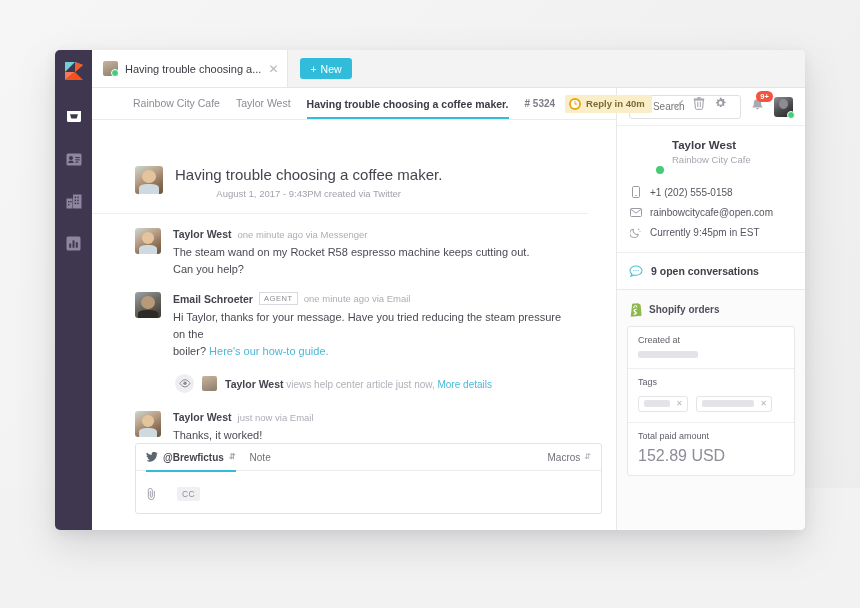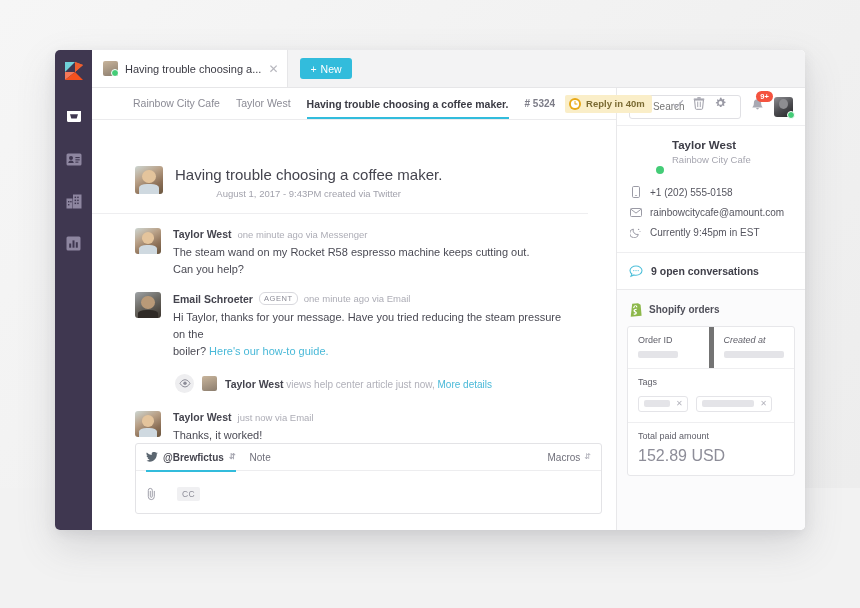--- a/index.html
+++ b/index.html
@@ -216,21 +216,21 @@
   .msg-head {
     display: flex; align-items: center; gap: 6px;
     margin-bottom: 4px; flex-wrap: wrap;
   }
   .msg-author { font-size: 10.5px; font-weight: bold; color: #44444e; }
   .msg-meta { font-size: 9.5px; color: #adadb6; }
   .agent-badge {
     font-size: 7.5px; letter-spacing: .6px;
     color: #8a8a95;
     border: 1px solid #d8d8dd;
-    border-radius: 6px;
+    border-radius: 0;
     padding: 1px 4px;
   }
   .msg-body { font-size: 11px; color: #4a4a54; line-height: 1.55; max-width: 390px;}
   .msg-body a { color: #49b9d8; text-decoration: none; }
 
   .event {
     display: flex; align-items: center; gap: 8px;
     padding: 14px 0 0 83px;
   }
   .eye {
@@ -735,21 +735,21 @@
               </span>
               <span class="detail-text">+1 (202) 555-0158</span>
             </div>
             <div class="detail-row">
               <span class="detail-ico">
                 <svg width="12" height="9" viewBox="0 0 12 9">
                   <rect x="0.5" y="0.5" width="11" height="8" rx="1" fill="none" stroke="#9a9aa5" stroke-width="1"></rect>
                   <path d="M0.8 1.1L6 5.1l5.2-4" fill="none" stroke="#9a9aa5" stroke-width="1"></path>
                 </svg>
               </span>
-              <span class="detail-text">rainbowcitycafe@amount.com</span>
+              <span class="detail-text">rainbowcitycafe@open.com</span>
             </div>
             <div class="detail-row">
               <span class="detail-ico">
                 <svg width="11" height="11" viewBox="0 0 11 11">
                   <path d="M8.3 7.4A4.2 4.2 0 0 1 3.3 2a4.4 4.4 0 1 0 5 5.4z" fill="none" stroke="#9a9aa5" stroke-width="1"></path>
                   <circle cx="8.6" cy="2.4" r="0.7" fill="#9a9aa5"></circle>
                   <circle cx="10" cy="4.5" r="0.5" fill="#9a9aa5"></circle>
                 </svg>
               </span>
               <span class="detail-text">Currently 9:45pm in EST</span>
@@ -771,24 +771,20 @@
               <svg width="13" height="15" viewBox="0 0 13 15">
                 <path d="M3.2 1.8l5.8-.6 2.6 1.5 1 11.1-10.9.9L3.2 1.8z" fill="#8db84b"></path>
                 <path d="M6.5 3.2c-1.5 0-2.3 1.5-2.4 3 .5-.1.9-.2 1.3-.2.1-1 .5-1.9 1.1-1.9.6 0 .6.7.5 1.2.5 0 .9.1 1.3.2.1-1.1-.2-2.3-1.8-2.3z" fill="#ffffff"></path>
                 <path d="M6.4 6.9c-1.2 0-1.9.8-1.9 1.8 0 1.6 2 1.5 2 2.4 0 .3-.2.5-.6.5-.5 0-1-.3-1-.3l-.3 1.1s.5.3 1.3.3c1.2 0 2-.7 2-1.9 0-1.6-2-1.6-2-2.4 0-.3.2-.5.6-.5.5 0 .9.2.9.2l.4-1.1s-.4-.2-1.4-.1z" fill="#ffffff"></path>
               </svg>
               <span class="app-title">Shopify orders</span>
             </div>
 
             <div class="app-card">
               <div class="grid-row">
-                <div class="app-col">
-                  <div class="app-label">Order ID</div>
-                  <div class="skel" style="width:40px"></div>
-                </div>
                 <div class="app-col">
                   <div class="app-label">Created at</div>
                   <div class="skel" style="width:60px"></div>
                 </div>
               </div>
 
               <div class="app-sect">
                 <div class="app-label">Tags</div>
                 <span class="tag-chip">
                   <span class="skel" style="width:26px;display:inline-block"></span>

